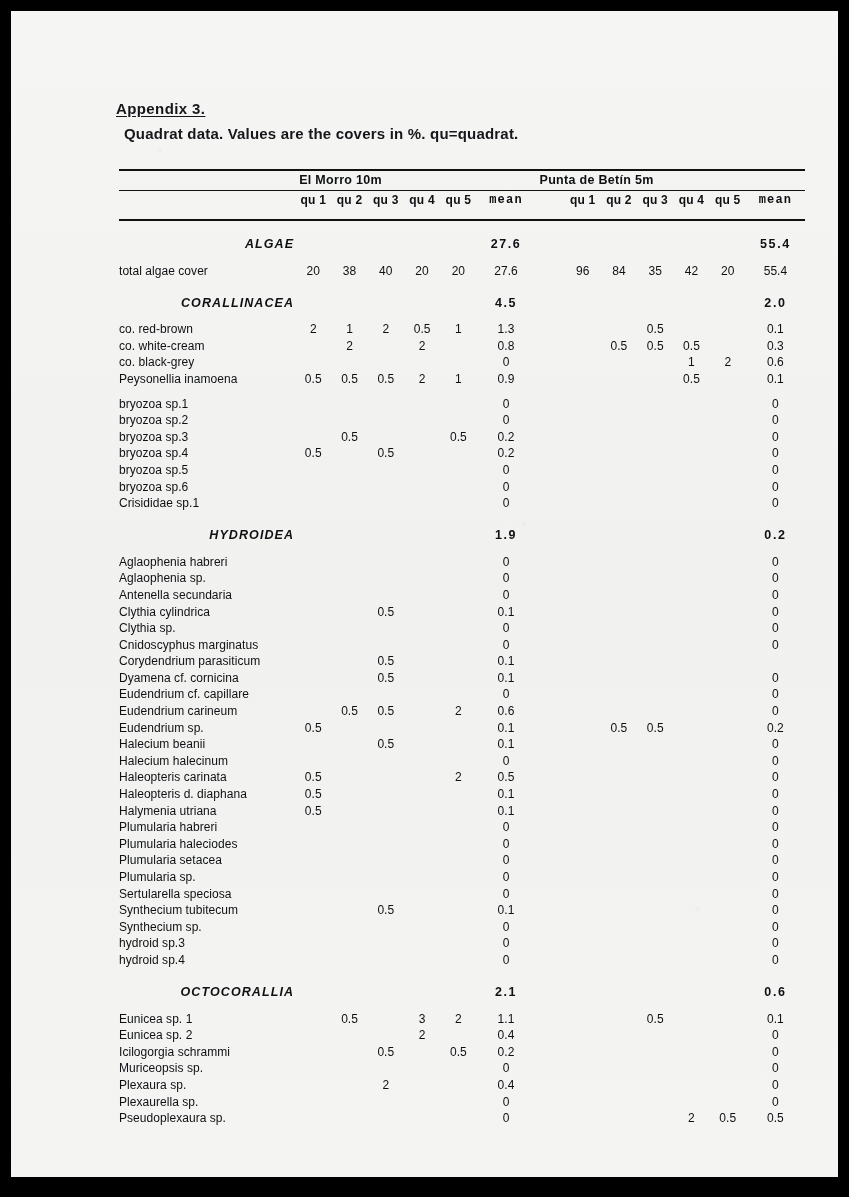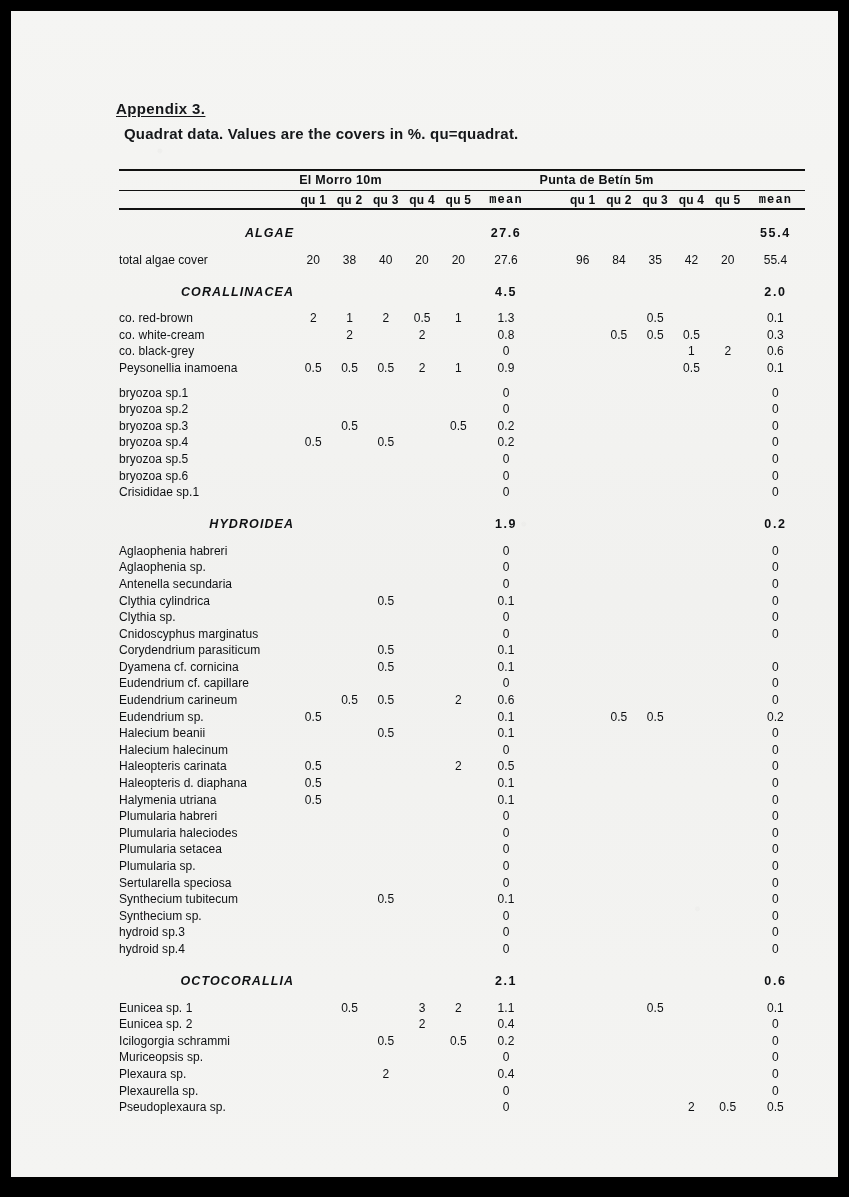--- a/index.html
+++ b/index.html
@@ -82,21 +82,21 @@
     padding: 2px 0 3px 0;
     text-align: left;
     white-space: nowrap;
   }
   tr.site-row td.site-label { padding-left: 4px; }
 
   tr.qu-row td {
     font-size: 12px;
     font-weight: 700;
     letter-spacing: 0.2px;
-    padding: 2px 0 1px 0;
+    padding: 2px 0 12px 0;
     text-align: center;
     white-space: nowrap;
   }
   tr.qu-row td.mean-head { letter-spacing: 1.2px; font-family: Liberation Mono, monospace; }
 
   tr.group td {
     font-size: 12.5px;
     font-weight: 700;
     letter-spacing: 1.1px;
     padding-top: 16px;

